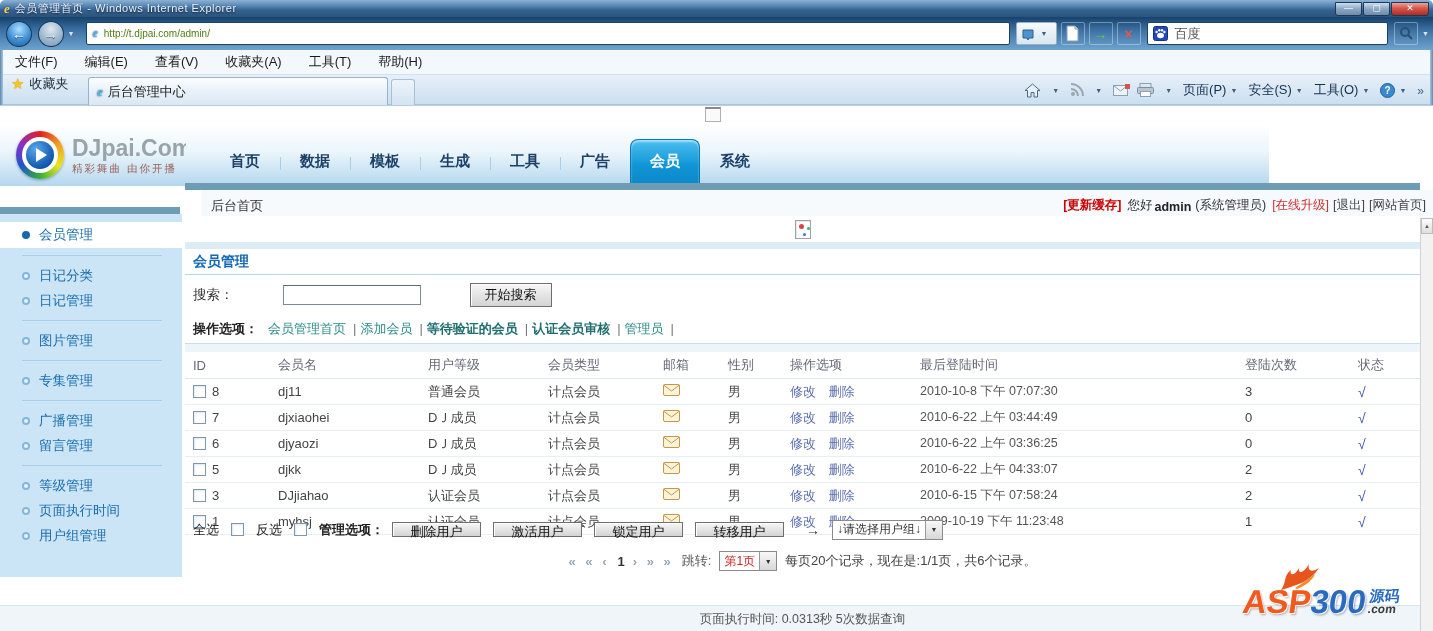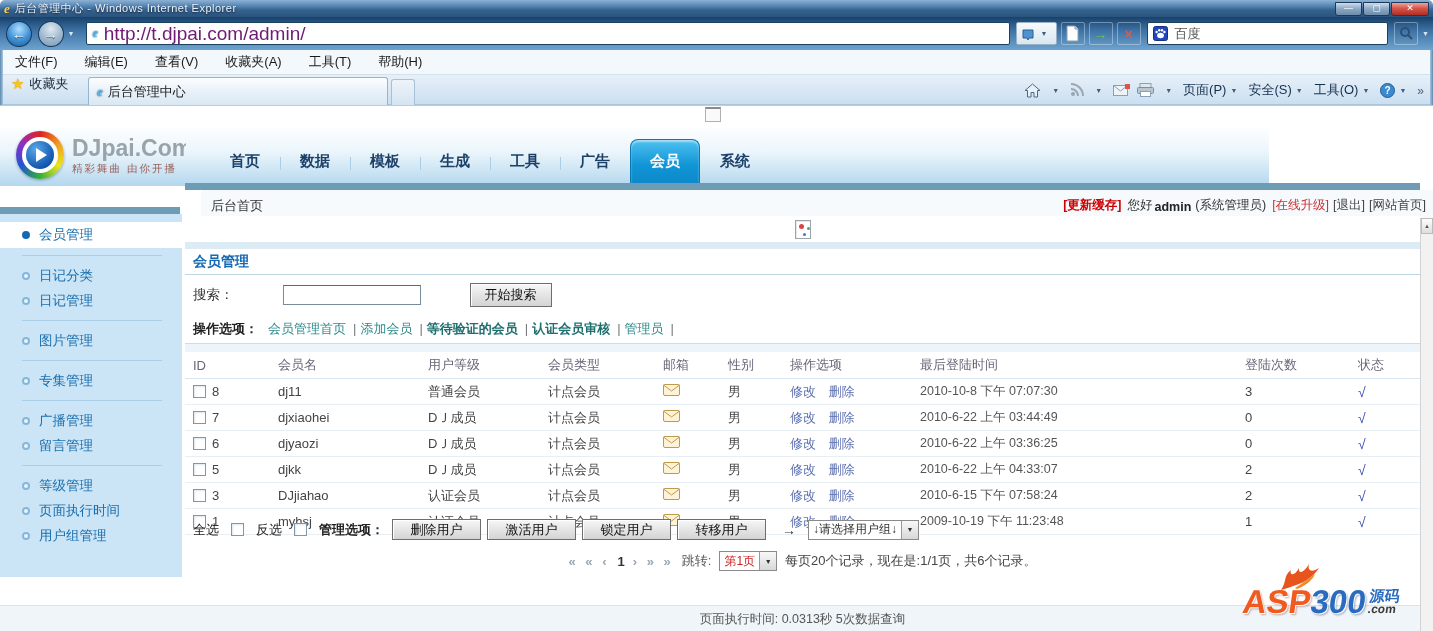--- a/index.html
+++ b/index.html
@@ -22,21 +22,21 @@
   .addrbar { position:absolute; left:0; top:17px; width:1433px; height:33px;
     background:linear-gradient(180deg,#16416b 0%,#3d71a3 40%,#6ea3cf 100%); display:flex; align-items:center; }
   .navcircle { width:26px; height:26px; border-radius:50%; border:1px solid #163a5e; margin-left:6px;
     display:flex; align-items:center; justify-content:center; color:#fff; font-size:14px; font-weight:bold;
     background:radial-gradient(circle at 50% 30%,#aee0ff 0%,#3f8fd4 55%,#1b5a96 100%); text-shadow:0 1px 1px #12375c; }
   .navcircle.fwd { background:radial-gradient(circle at 50% 30%,#dfe9f2 0%,#9db7cd 55%,#7794b0 100%); color:#e8eef4; }
   .caret { color:#d7e6f3; font-size:7px; margin:0 4px; }
   .addr-field { width:932px; height:23px; margin-left:8px; background:#fff; border:1px solid #1c425f; border-radius:2px;
     display:flex; align-items:center; padding:0 5px; }
   .addr-field .e-icon { margin-right:6px; font-size:12px; }
-  .addr-url { font-size:19px; color:#701a75; }
+  .addr-url { font-size:10px; color:#4d7c0f; }
   .addr-tools { display:flex; align-items:center; margin-left:6px; gap:4px; }
   .toolbox { height:23px; border:1px solid #9ab2c6; border-radius:2px; background:linear-gradient(180deg,#f7fafc,#d9e6f0);
     display:flex; align-items:center; padding:0 4px; gap:2px; }
   .tbtn { width:24px; height:23px; border:1px solid rgba(255,255,255,.35); border-radius:2px;
     display:flex; align-items:center; justify-content:center; font-size:14px; font-weight:bold; }
   .tbtn.go { color:#5fd435; } .tbtn.stop { color:#e2574c; }
   .search-field { width:244px; height:23px; background:#fff; border:1px solid #1c425f; border-radius:2px;
     display:flex; align-items:center; padding:0 5px; margin-left:6px; }
   .search-engine { font-size:13px; color:#555; margin-left:7px; }
 
@@ -135,21 +135,21 @@
   .trow.thead { height:27px; color:#667; border-bottom:1px solid #dbe7f0; }
   .idcell { display:flex; align-items:center; gap:6px; }
   .cb { width:13px; height:13px; border:1px solid #8096ac; background:#fff; box-shadow:inset 1px 1px 2px #dde8f0; flex:none; }
   .opcell a, .opcell span.op { color:#5b6fb0; margin-right:9px; }
   .datecell { font-size:12.5px; color:#555; }
   .statuscell { color:#3c50b4; font-size:14px; }
 
   .bulk-row { position:absolute; left:0; top:296px; width:100%; height:35px; display:flex; align-items:center;
     padding-left:8px; font-size:13px; color:#222; gap:8px; }
   .bulk-row .cb { margin:0 4px; }
-  .bulk-btn { width:89px; height:21px; margin-right:4px; }
+  .bulk-btn { width:89px; height:15px; margin-right:10px; }
   .bulk-arrow { margin:0 4px; color:#333; font-size:14px; }
   .fake-select { display:inline-flex; border:1px solid #8a8a8a; background:#fff; height:20px; align-items:center; }
   .fake-select .val { padding:0 4px; font-size:12px; color:#333; white-space:nowrap; }
   .fake-select .dd { width:17px; height:100%; background:linear-gradient(180deg,#f8f8f8,#d8d8d8); border-left:1px solid #9a9a9a;
     display:flex; align-items:center; justify-content:center; }
   .dd::after { content:"▼"; font-size:7px; color:#333; }
   .fake-select.page .val { color:#cc2222; }
 
   .pag-row { position:absolute; left:0; top:331px; width:100%; height:28px; display:flex; align-items:center; justify-content:center;
     font-size:13px; color:#555; gap:8px; }
@@ -172,21 +172,21 @@
 
   .vscroll { position:absolute; right:0; top:218px; width:13px; height:413px; background:#f2f2f2; border-left:1px solid #d2d2d2; }
   .vscroll-up { height:16px; background:linear-gradient(180deg,#fdfdfd,#dedede); border:1px solid #bcbcbc;
     display:flex; align-items:center; justify-content:center; font-size:6px; color:#555; }
 </style>
 </head>
 <body>
 
 <div class="titlebar">
   <span class="e-icon">e</span>
-  <span class="title-text">后台管理中心 - Windows Internet Explorer</span>
+  <span class="title-text">会员管理首页 - Windows Internet Explorer</span>
   <div class="win-btns">
     <span class="wbtn">—</span>
     <span class="wbtn">▢</span>
     <span class="wbtn close">✕</span>
   </div>
 </div>
 
 <div class="addrbar">
   <span class="navcircle">←</span>
   <span class="navcircle fwd">→</span>

